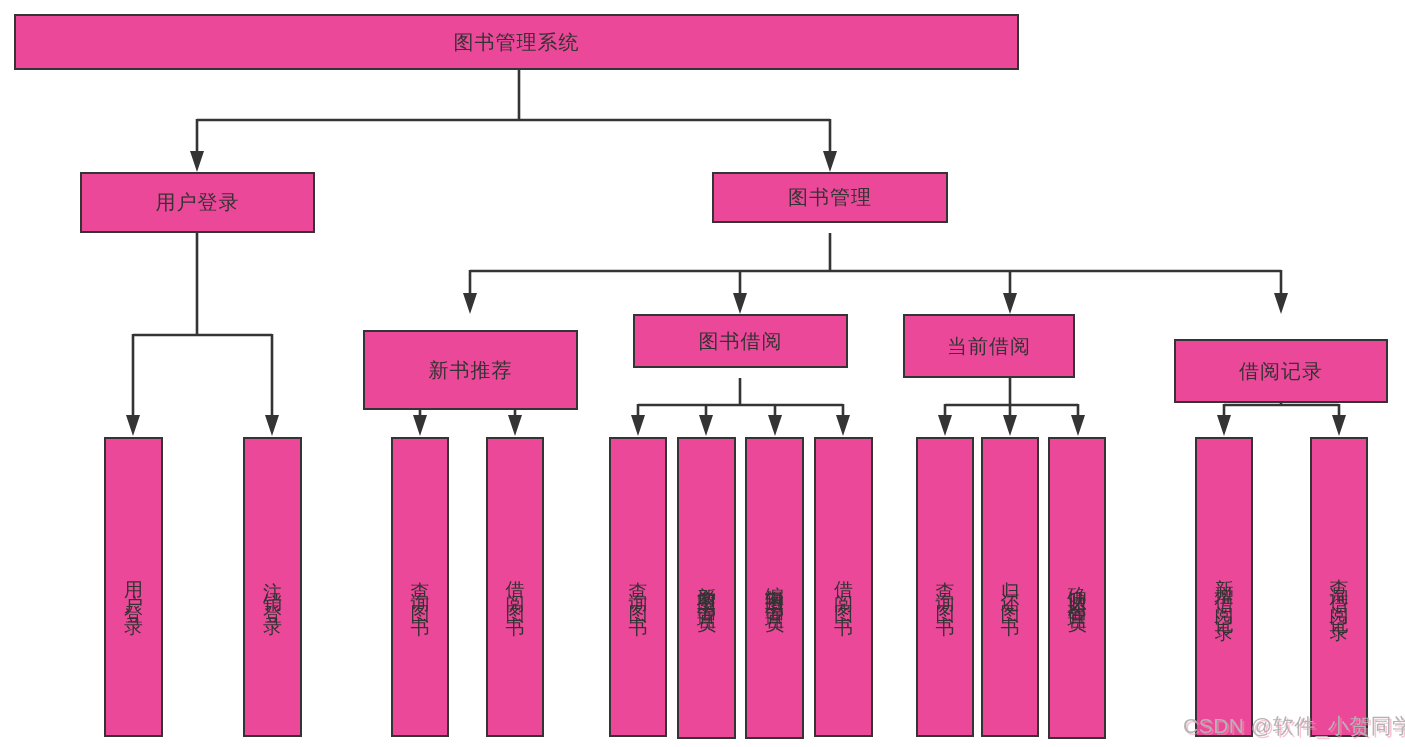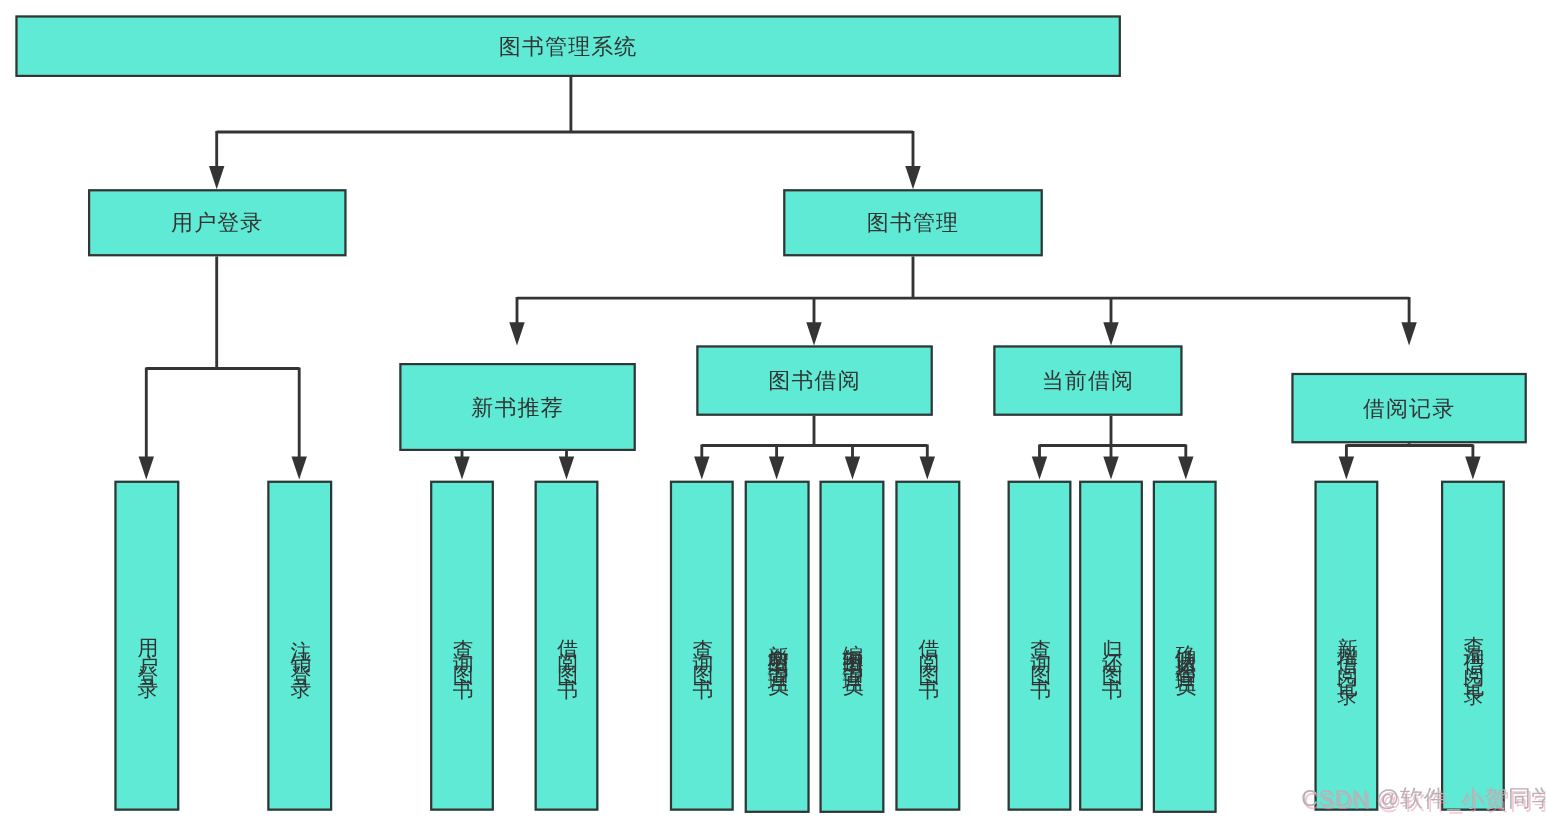--- a/index.html
+++ b/index.html
@@ -8,21 +8,21 @@
     width:1405px;height:747px;
     background:#ffffff;
     font-family:"Liberation Sans","DejaVu Sans",sans-serif;
     color:#333333;
     overflow:hidden;
   }
   #connectors{position:absolute;left:0;top:0;width:1405px;height:747px;}
   .node{
     position:absolute;
     box-sizing:border-box;
-    background:#5eead4;
+    background:#ec4899;
     border:2.5px solid #343434;
     display:flex;
     align-items:center;
     justify-content:center;
     font-size:20px;
     letter-spacing:1px;
     color:#333333;
   }
   .vnode{
     writing-mode:vertical-rl;
@@ -84,24 +84,24 @@
       <polygon points="1003,415 1017,415 1010,436"></polygon>
       <polygon points="1071,415 1085,415 1078,436"></polygon>
       <polygon points="1217,415 1231,415 1224,436"></polygon>
       <polygon points="1332,415 1346,415 1339,436"></polygon>
     </g>
   </svg>
 
   <div class="node" style="left:14px;top:14px;width:1005px;height:56px;">图书管理系统</div>
 
   <div class="node" style="left:80px;top:172px;width:235px;height:61px;">用户登录</div>
-  <div class="node" style="left:712px;top:172px;width:236px;height:61px;">图书管理</div>
+  <div class="node" style="left:712px;top:172px;width:236px;height:51px;">图书管理</div>
 
   <div class="node" style="left:363px;top:314px;width:215px;height:80px;margin-top:16px;">新书推荐</div>
-  <div class="node" style="left:633px;top:314px;width:215px;height:64px;">图书借阅</div>
+  <div class="node" style="left:633px;top:314px;width:215px;height:54px;">图书借阅</div>
   <div class="node" style="left:903px;top:314px;width:172px;height:64px;">当前借阅</div>
   <div class="node" style="left:1174px;top:314px;width:214px;height:64px;margin-top:25px;">借阅记录</div>
 
   <div class="node vnode" style="left:104px;top:437px;width:59px;height:300px;">用户登录</div>
   <div class="node vnode" style="left:243px;top:437px;width:59px;height:300px;">注销登录</div>
 
   <div class="node vnode" style="left:391px;top:437px;width:58px;height:300px;">查询图书</div>
   <div class="node vnode" style="left:486px;top:437px;width:58px;height:300px;">借阅图书</div>
 
   <div class="node vnode" style="left:609px;top:437px;width:58px;height:300px;">查询图书</div>

